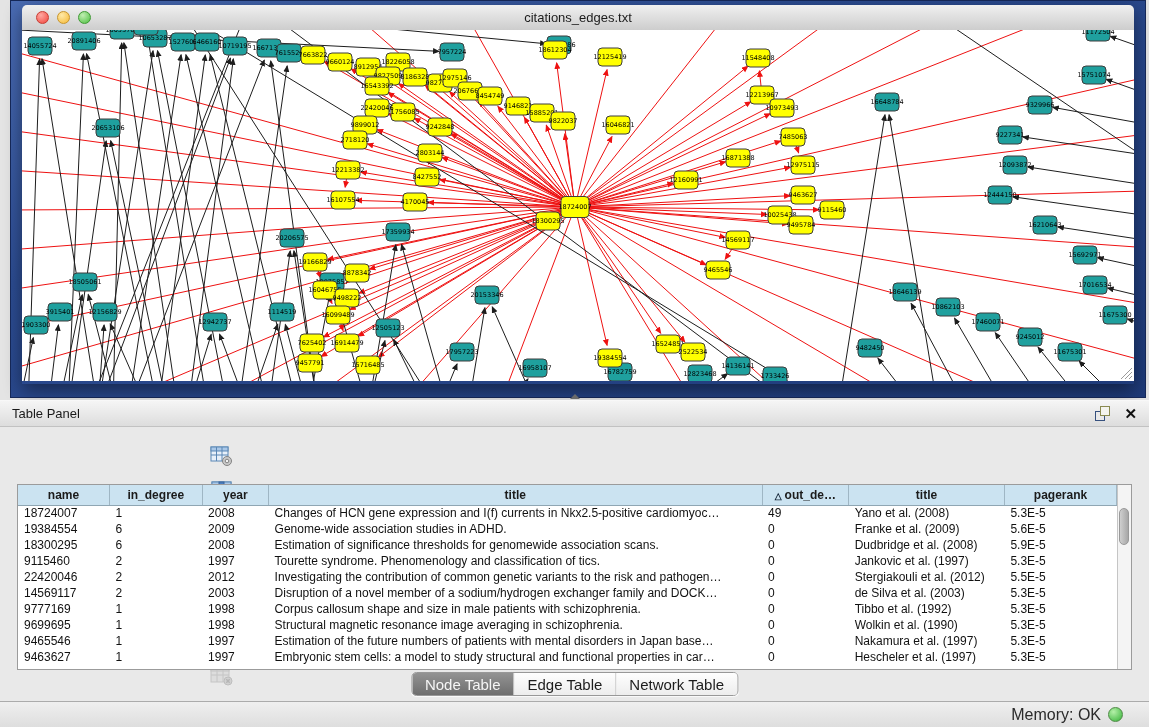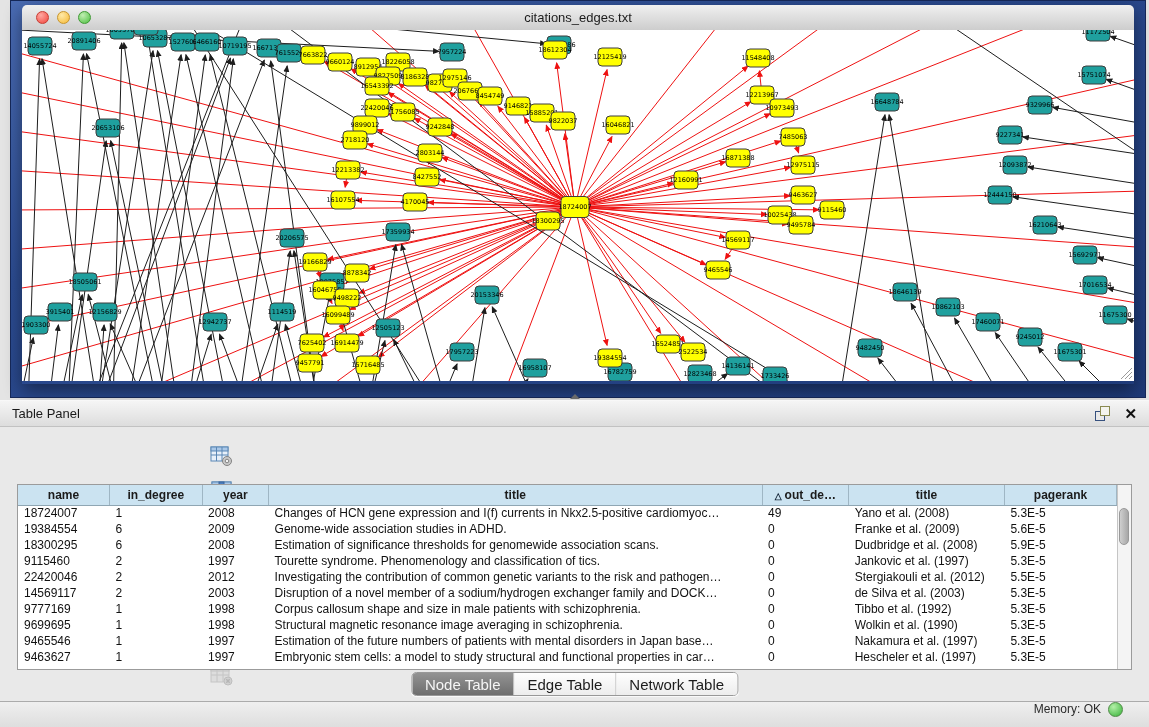--- a/index.html
+++ b/index.html
@@ -95,22 +95,22 @@
   .tab{
     padding:0 13px;display:flex;align-items:center;font-size:15px;color:#1d1d1d;
     background:linear-gradient(#fefefe,#ededed);border-right:1px solid #bcbcbc;
   }
   .tab:last-child{border-right:none;}
   .tab.active{background:linear-gradient(#939393,#6e6e6e);color:#f5f5f5;}
   
   .statusbar{
     position:absolute;left:0;top:701px;width:1149px;height:26px;box-sizing:border-box;
     background:linear-gradient(#efefef,#dedede);border-top:1px solid #ababab;
-    display:flex;justify-content:flex-end;gap:7px;padding-right:26px;
-    font-size:12px;color:#2a2a2a;
+    display:flex;align-items:center;justify-content:flex-end;gap:7px;padding-right:26px;
+    font-size:16px;color:#2a2a2a;
   }
   .memdot{width:15px;height:15px;border-radius:50%;
     background:radial-gradient(circle at 35% 30%,#b4f0a8,#35b237);border:1px solid #4e8a45;box-sizing:border-box;}
 </style>
 </head>
 <body>
 
 <div class="net-desktop">
   <div class="net-window">
     <div class="titlebar">

